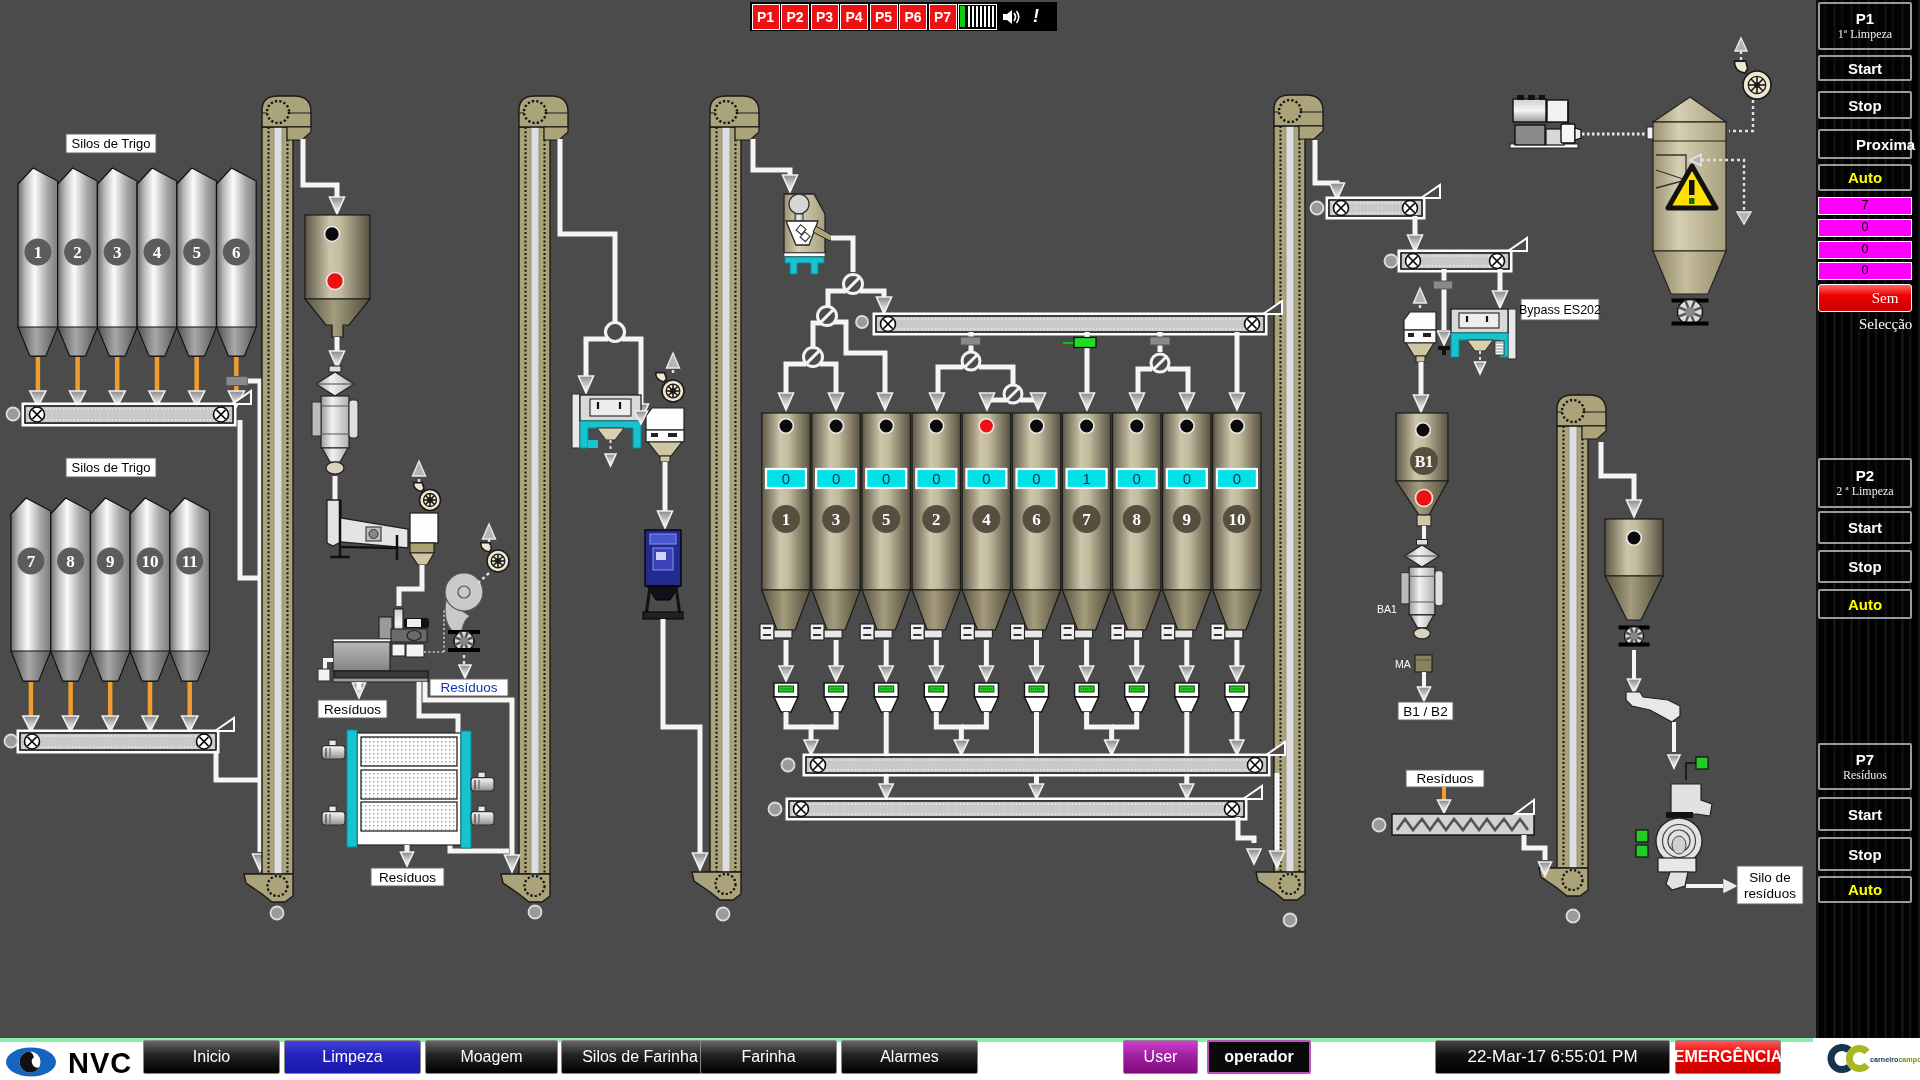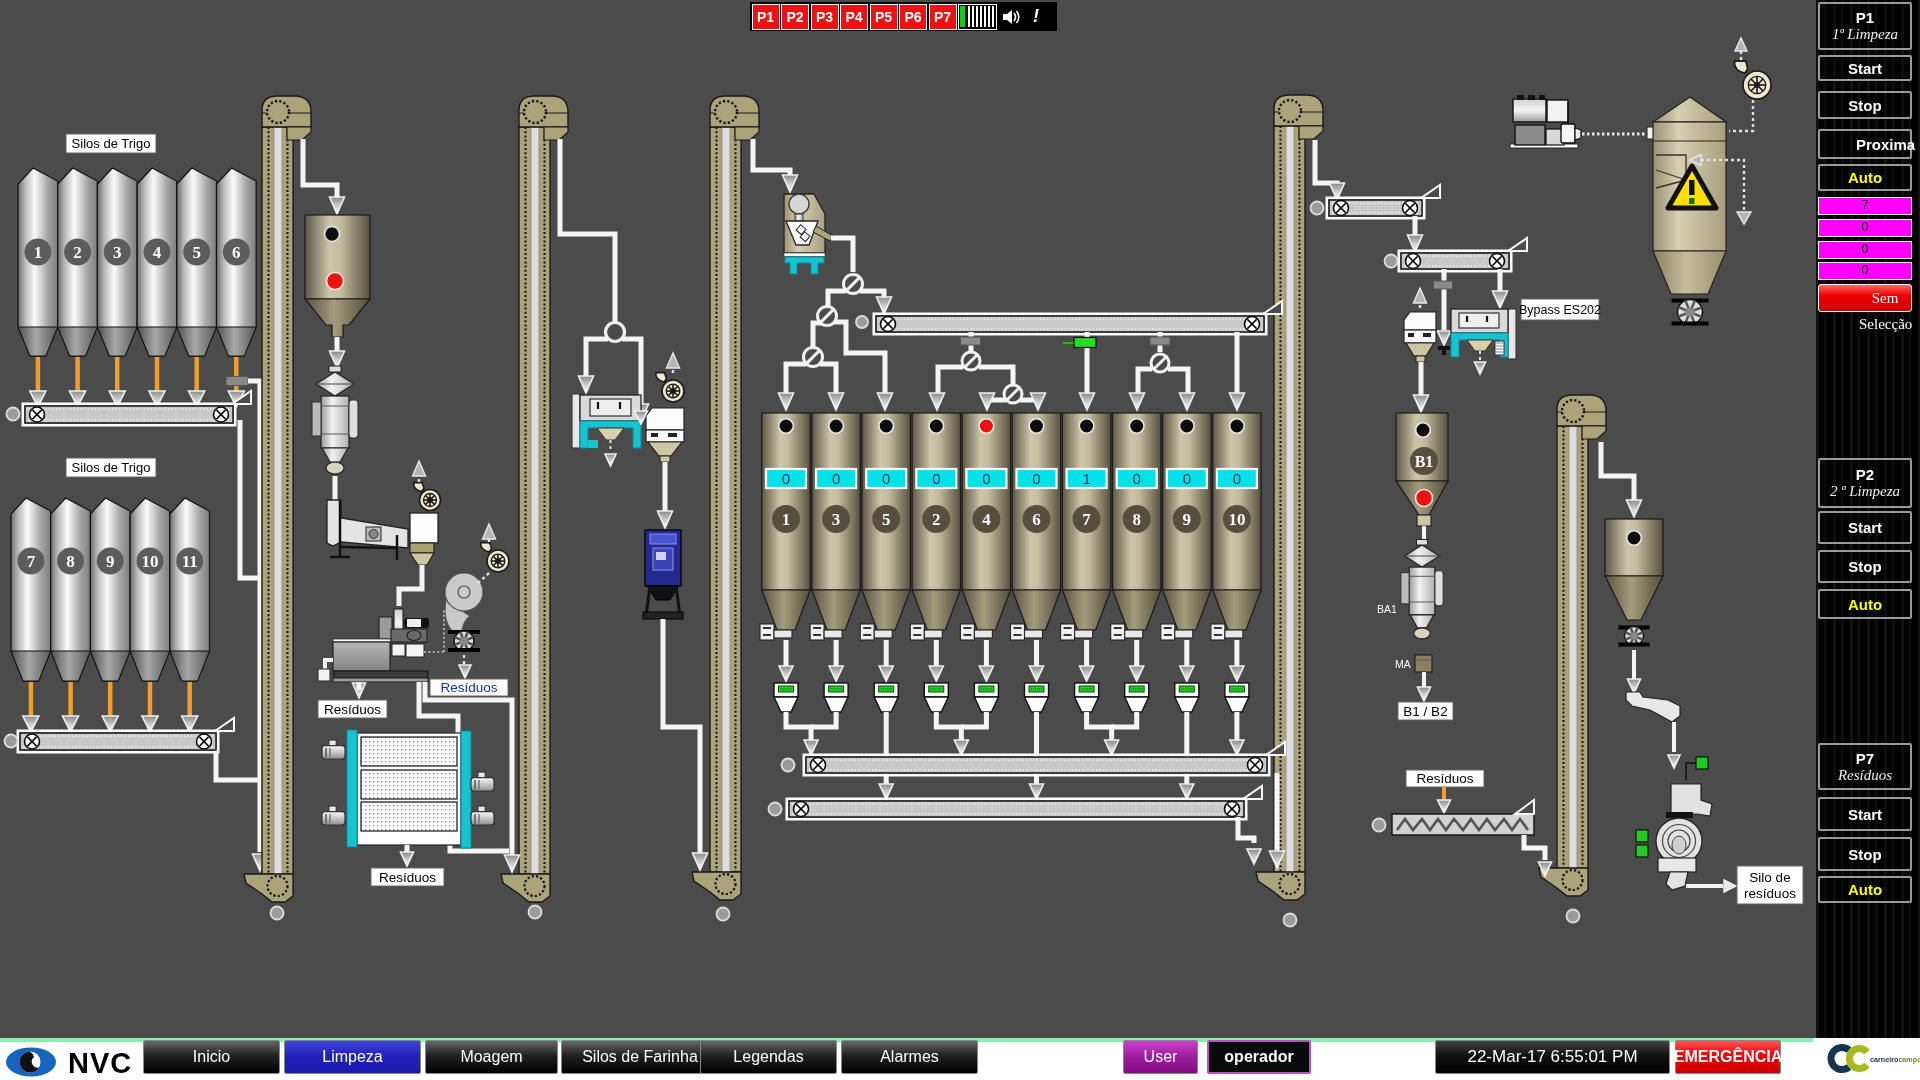--- a/index.html
+++ b/index.html
@@ -11,21 +11,21 @@
 #meter { width:39px; height:26px; background:#000; border:1.5px solid #fff; position:relative; }
 #meter .g { position:absolute; left:1px; top:1px; width:5px; height:21px; background:#1c1; }
 #meter .b { position:absolute; top:1px; width:1.5px; height:21px; background:#fff; }
 .icobtn { width:24px; height:26px; background:#000; color:#fff; display:flex; align-items:center; justify-content:center; }
 
 #rpanel { position:absolute; left:1816px; top:0; width:104px; height:1042px;
   background:repeating-linear-gradient(to right, #0a0a0a 0px, #1c1c1c 2px, #000 3px, #050505 8px, #161616 9px, #000 11px, #000 17px),
              #000; }
 .rbtn { position:absolute; left:2px; width:94px; background:rgba(5,5,5,0.35); border:2px solid #9a9a9a; border-radius:2px;
   color:#fff; font-weight:bold; font-size:15px; text-align:center; display:flex; flex-direction:column; justify-content:center; }
-.rbtn .sub { font-family:"Liberation Serif", serif; font-weight:normal; font-size:15px; color:#eee;font-style:italic; }
+.rbtn .sub { font-family:"Liberation Serif", serif; font-weight:normal; font-size:12px; color:#eee; }
 .mbar { position:absolute; left:2px; width:94px; height:18px; background:#f0f; border:1.5px solid #fff; color:#000; font-size:12.5px; text-align:center; line-height:15px; }
 #semsel { position:absolute; left:2px; top:284px; width:94px; height:28px; background:linear-gradient(#f66,#e00 40%,#c00);
   border:1px solid #fff; border-radius:3px; color:#fff; font-family:"Liberation Serif", serif; font-size:15px; text-align:center; line-height:26px;padding-left:40px; }
 
 #botbar { position:absolute; left:0; top:1038px; width:1920px; height:42px; background:#86efac; }
 #botwhite { position:absolute; left:0; top:4px; width:1813px; height:38px; background:#fff; }
 .nbtn { position:absolute; top:2px; height:34px; background:linear-gradient(#666,#222 45%,#000); border:1px solid #888; border-radius:2px;
   color:#fff; font-size:16px; text-align:left; display:flex; align-items:center; justify-content:center; }
 #logoCC { position:absolute; left:1813px; top:0; width:107px; height:42px; background:#fff; }
 </style></head>
@@ -964,21 +964,21 @@
   <svg style="position:absolute;left:4px;top:8px" width="135" height="32" viewBox="0 0 135 32">
     <ellipse cx="27" cy="16" rx="25" ry="14.5" fill="#1565c0"></ellipse>
     <circle cx="26" cy="16" r="10.5" fill="#fff"></circle>
     <path d="M 26,5.5 a 10.5,10.5 0 1 0 0,21 a 10.5,10.5 0 0 0 9,-5 a 6,6 0 0 1 -5,-10.5 a 10.5,10.5 0 0 0 -4,-5.5 z" fill="#111"></path>
     <text x="64" y="27" font-size="29" font-weight="bold" fill="#000" style="letter-spacing:1px">NVC</text>
   </svg>
   <div class="nbtn" style="left:143px;width:137px;">Inicio</div>
   <div class="nbtn" style="left:284px;width:137px;background:linear-gradient(#4444dd,#2222bb 45%,#1a1aad);">Limpeza</div>
   <div class="nbtn" style="left:425px;width:133px;">Moagem</div>
   <div class="nbtn" style="left:561px;width:158px;">Silos de Farinha</div>
-  <div class="nbtn" style="left:700px;width:137px;">Legendas</div>
+  <div class="nbtn" style="left:700px;width:137px;">Farinha</div>
   <div class="nbtn" style="left:841px;width:137px;">Alarmes</div>
   <div class="nbtn" style="left:982px;width:117px;margin-top:48px;">Gráfico</div>
   <div class="nbtn" style="left:1123px;width:75px;background:linear-gradient(#d040d0,#a020a0 45%,#800a80);">User</div>
   <div class="nbtn" style="left:1207px;width:104px;background:#0a0a0a;border:2px solid #c050c0;font-weight:bold;">operador</div>
   <div class="nbtn" style="left:1435px;width:235px;font-size:17px;background:linear-gradient(#444,#111 45%,#000);">22-Mar-17 6:55:01 PM</div>
   <div class="nbtn" style="left:1675px;width:106px;background:linear-gradient(#f55,#e00 45%,#c00);font-weight:bold;">EMERGÊNCIA</div>
   <div id="logoCC">
     <svg width="107" height="42" viewBox="0 0 107 42">
       <path d="M 36,12 a 11,11 0 1 0 0,17" fill="none" stroke="#15354f" stroke-width="7"></path>
       <path d="M 54,14 a 10,10 0 1 0 0,13" fill="none" stroke="#a8b820" stroke-width="7"></path>

